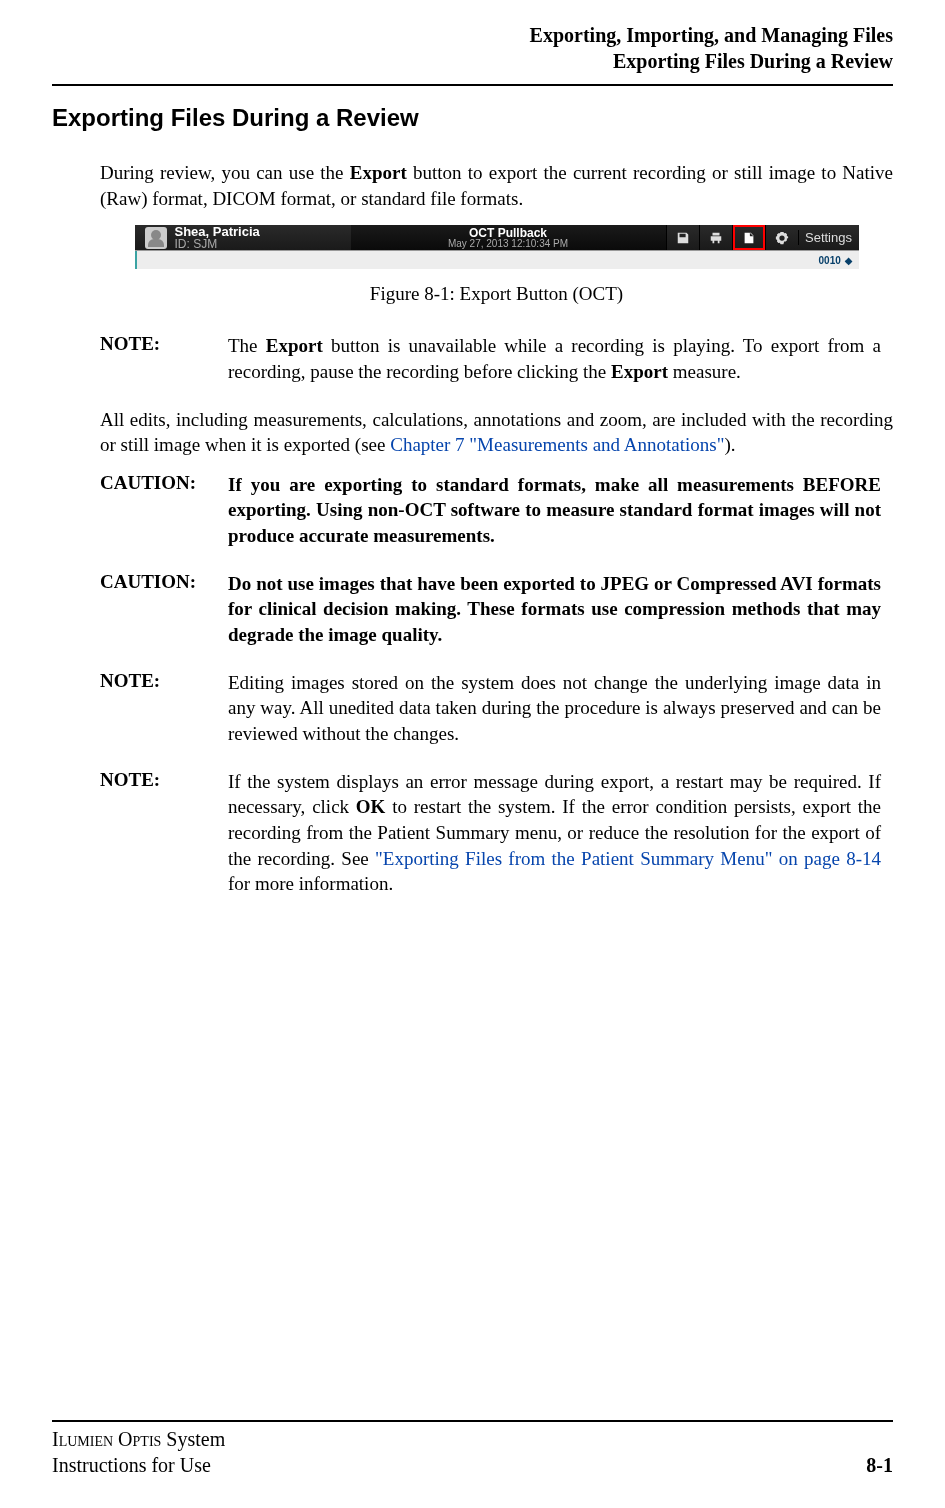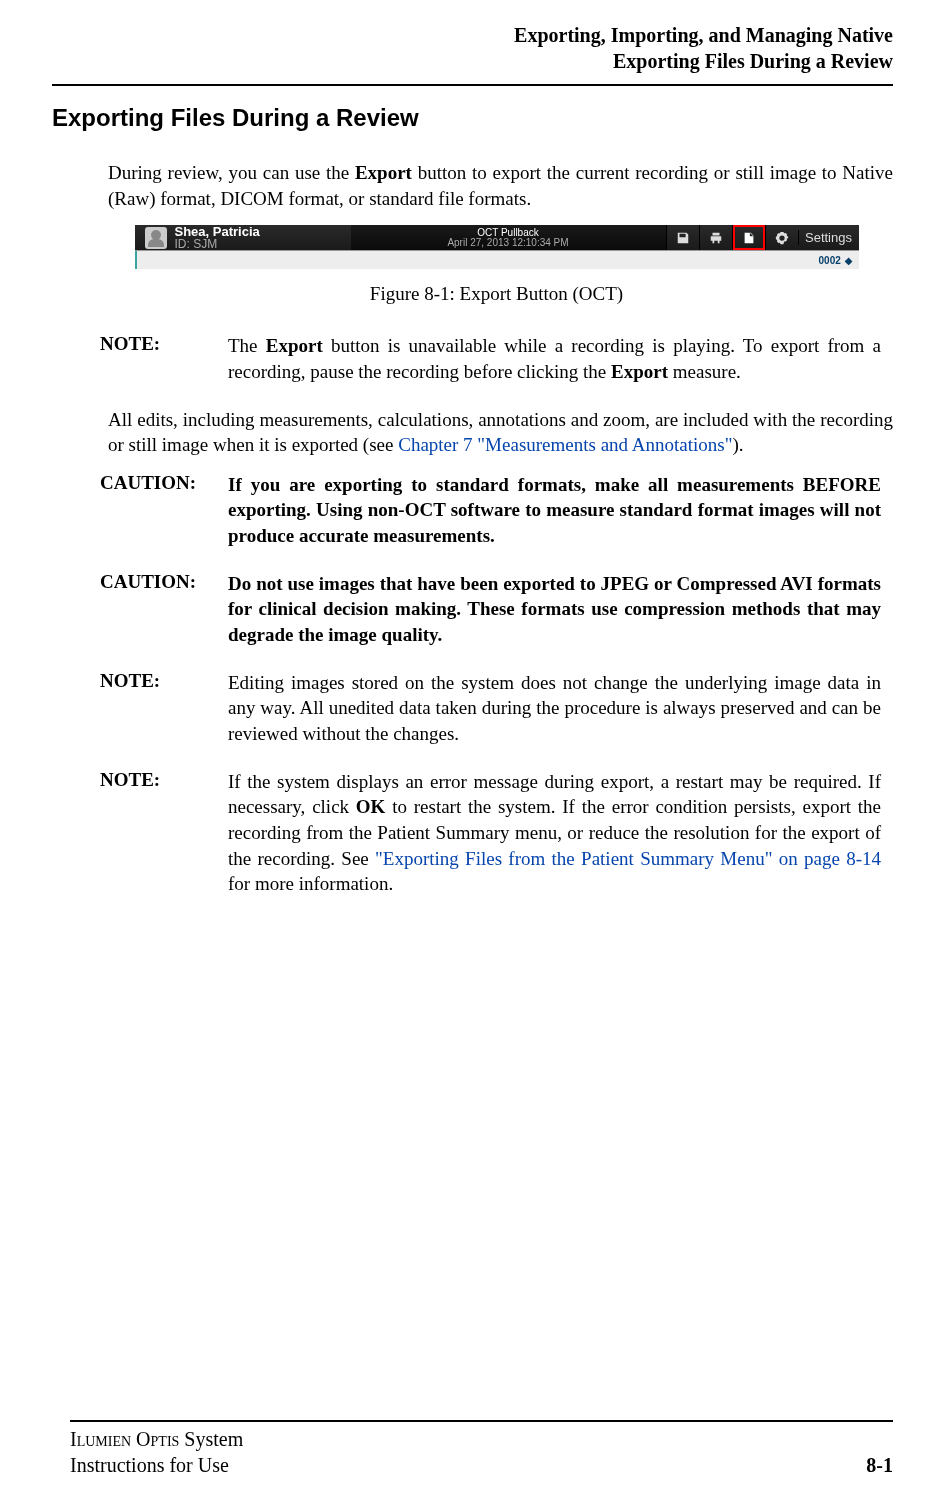--- a/index.html
+++ b/index.html
@@ -32,21 +32,21 @@
     font-family: Arial, Helvetica, sans-serif;
     font-weight: bold;
     font-size: 24px;
     margin: 10px 0 28px 0;
   }
   .body-indent {
     margin-left: 48px;
   }
   .para {
     text-align: justify;
-    margin: 0 0 14px 8px;
+    margin: 0 0 14px 0;
     line-height: 1.35;
   }
   .figure-bar {
     margin: 0 auto 10px auto;
     width: 724px;
   }
   .titlebar {
     display: flex;
     align-items: stretch;
     background: #111;
@@ -91,21 +91,21 @@
   .tb-sub { font-size: 12px; color:#aaa; line-height:1; }
   .tb-center {
     flex: 1;
     background: linear-gradient(#1a1a1a,#0a0a0a);
     text-align: center;
     display: flex;
     flex-direction: column;
     justify-content: center;
     line-height: 1;
   }
-  .tb-center-title { font-weight: normal; font-size: 10px; color:#fff;}
+  .tb-center-title { font-weight: bold; font-size: 12px; color:#fff;}
   .tb-center-sub { font-size: 10px; color:#aaa; }
   .tb-right {
     display: flex;
     align-items: center;
     background: linear-gradient(#2a2a2a,#1a1a1a);
   }
   .tb-slot {
     width: 32px;
     height: 100%;
     border-left: 1px solid #000;
@@ -157,21 +157,21 @@
   .lb-body {
     flex: 1;
     text-align: justify;
     line-height: 1.35;
   }
   .lb-body.bold { font-weight: bold; }
   .link { color: #0645AD; }
   .footer {
     position: absolute;
     bottom: 30px;
-    left: 70px;
+    left: 52px;
     right: 52px;
   }
   .footer-hr {
     border: none;
     border-top: 2px solid #000;
     margin-bottom: 4px;
   }
   .footer-row {
     display: flex;
     justify-content: space-between;
@@ -184,21 +184,21 @@
   .bold { font-weight: bold; }
   .frame-count { font-weight:bold; }
   .tag-icon { color:#2aa6d8; }
 </style>
 </head>
 <body>
 
 <div class="page">
 
   <div class="header-right">
-    <div>Exporting, Importing, and Managing Native</div>
+    <div>Exporting, Importing, and Managing Files</div>
     <div>Exporting Files During a Review</div>
   </div>
   <hr class="hr">
 
   <div class="section-title">Exporting Files During a Review</div>
 
   <div class="body-indent">
 
     <p class="para">
       <span>During review, you can use the </span><span class="bold">Export</span><span> button to export the current recording or still image to Native (Raw) format, DICOM format, or standard file formats.</span>
@@ -208,21 +208,21 @@
       <div class="titlebar">
         <div class="tb-left">
           <span class="avatar-icon"></span>
           <span>
             <div class="tb-name">Shea, Patricia</div>
             <div class="tb-sub">ID: SJM</div>
           </span>
         </div>
         <div class="tb-center">
           <div class="tb-center-title">OCT Pullback</div>
-          <div class="tb-center-sub">April 27, 2013 12:10:34 PM</div>
+          <div class="tb-center-sub">May 27, 2013 12:10:34 PM</div>
         </div>
         <div class="tb-right">
           <div class="tb-slot">
             <svg width="14" height="14" viewBox="0 0 16 16">
                 <path fill="#ddd" d="M2 2h10l2 2v10H2V2zm2 1v4h7V3H4zm1 6h6v4H5V9z"></path>
               </svg>
           </div>
           <div class="tb-slot">
             <svg width="14" height="14" viewBox="0 0 16 16">
                 <path fill="#ddd" d="M4 2h8v3H4V2zM2 6h12v5h-2v3H4v-3H2V6zm4 5v3h4v-3H6z"></path>
@@ -236,21 +236,21 @@
           </div>
           <div class="tb-slot">
             <svg width="14" height="14" viewBox="0 0 16 16">
                 <path fill="#ddd" d="M8 5a3 3 0 100 6 3 3 0 000-6zm7 3l-1.5.9.2 1.7-1.5 1.5-1.7-.2L9.6 15H6.4l-.9-1.5-1.7.2L2.3 12l.2-1.7L1 9.4V6.6l1.5-.9-.2-1.7L3.8 2.5l1.7.2L6.4 1h3.2l.9 1.5 1.7-.2 1.5 1.5-.2 1.7L15 6.6v2.8z"></path>
               </svg>
           </div>
           <div class="tb-settings">Settings</div>
         </div>
       </div>
       <div class="substrip">
-        <span class="frame-count">0002</span>
+        <span class="frame-count">0010</span>
         <span class="tag tag-icon">◆</span>
       </div>
     </div>
 
     <div class="figcaption">Figure 8-1:  Export Button (OCT)</div>
 
     <div id="blocks-container-1">
         <div class="labeled-block">
           <div class="lb-label">NOTE:</div>
           <div class="lb-body"><span>The </span><span class="bold">Export</span><span> button is unavailable while a recording is playing. To export from a recording, pause the recording before clicking the </span><span class="bold">Export</span><span> measure.</span></div>

